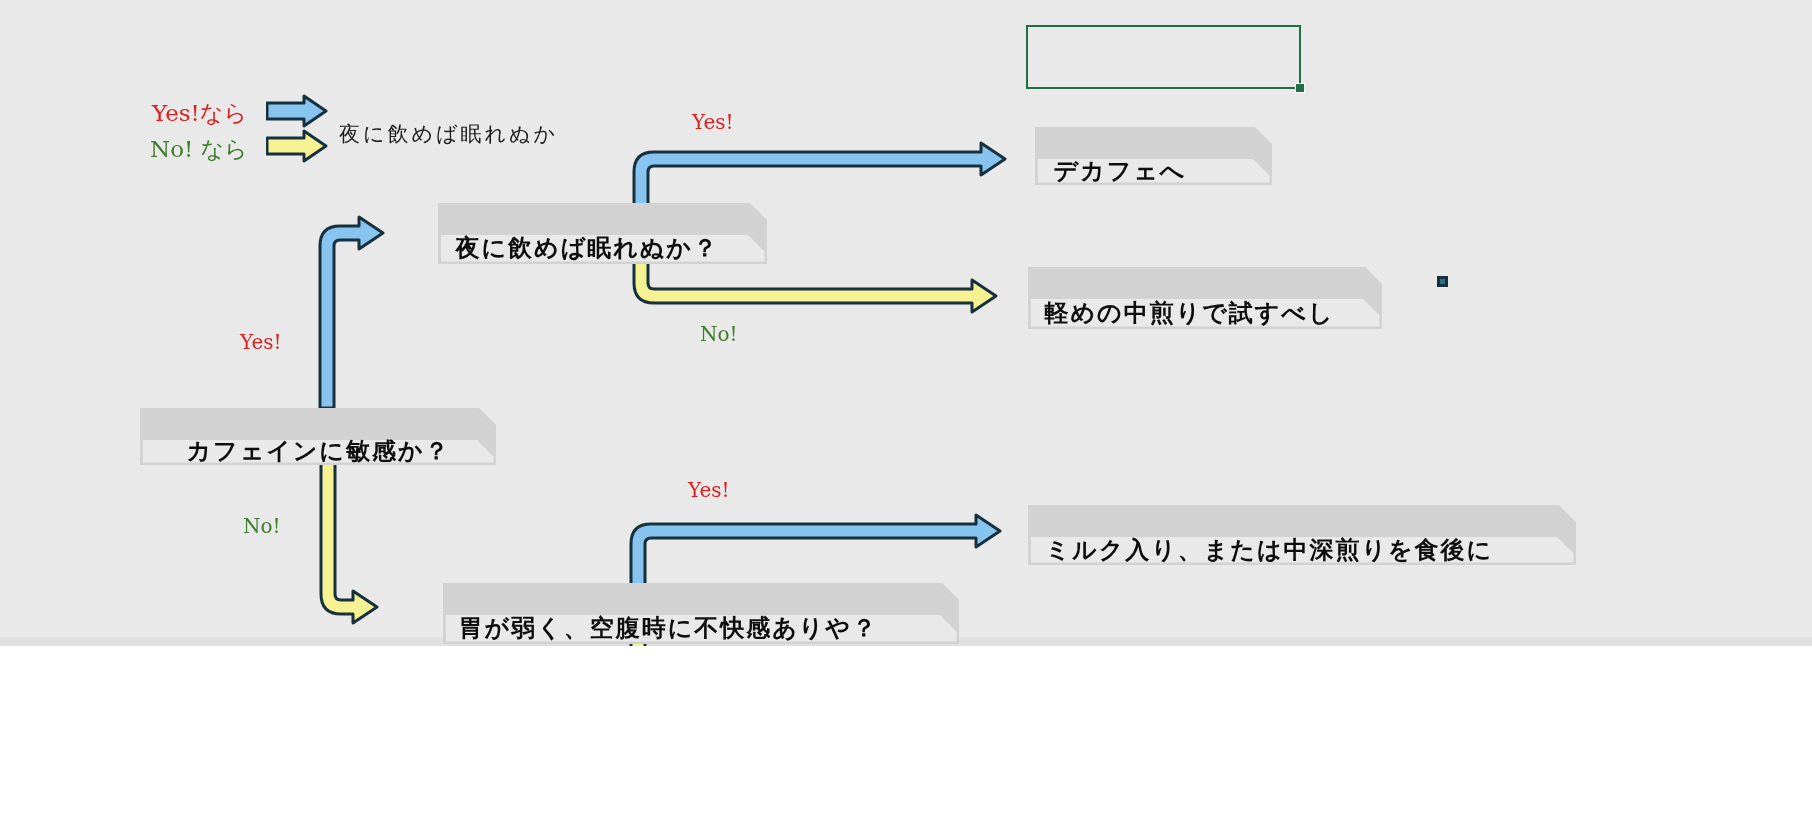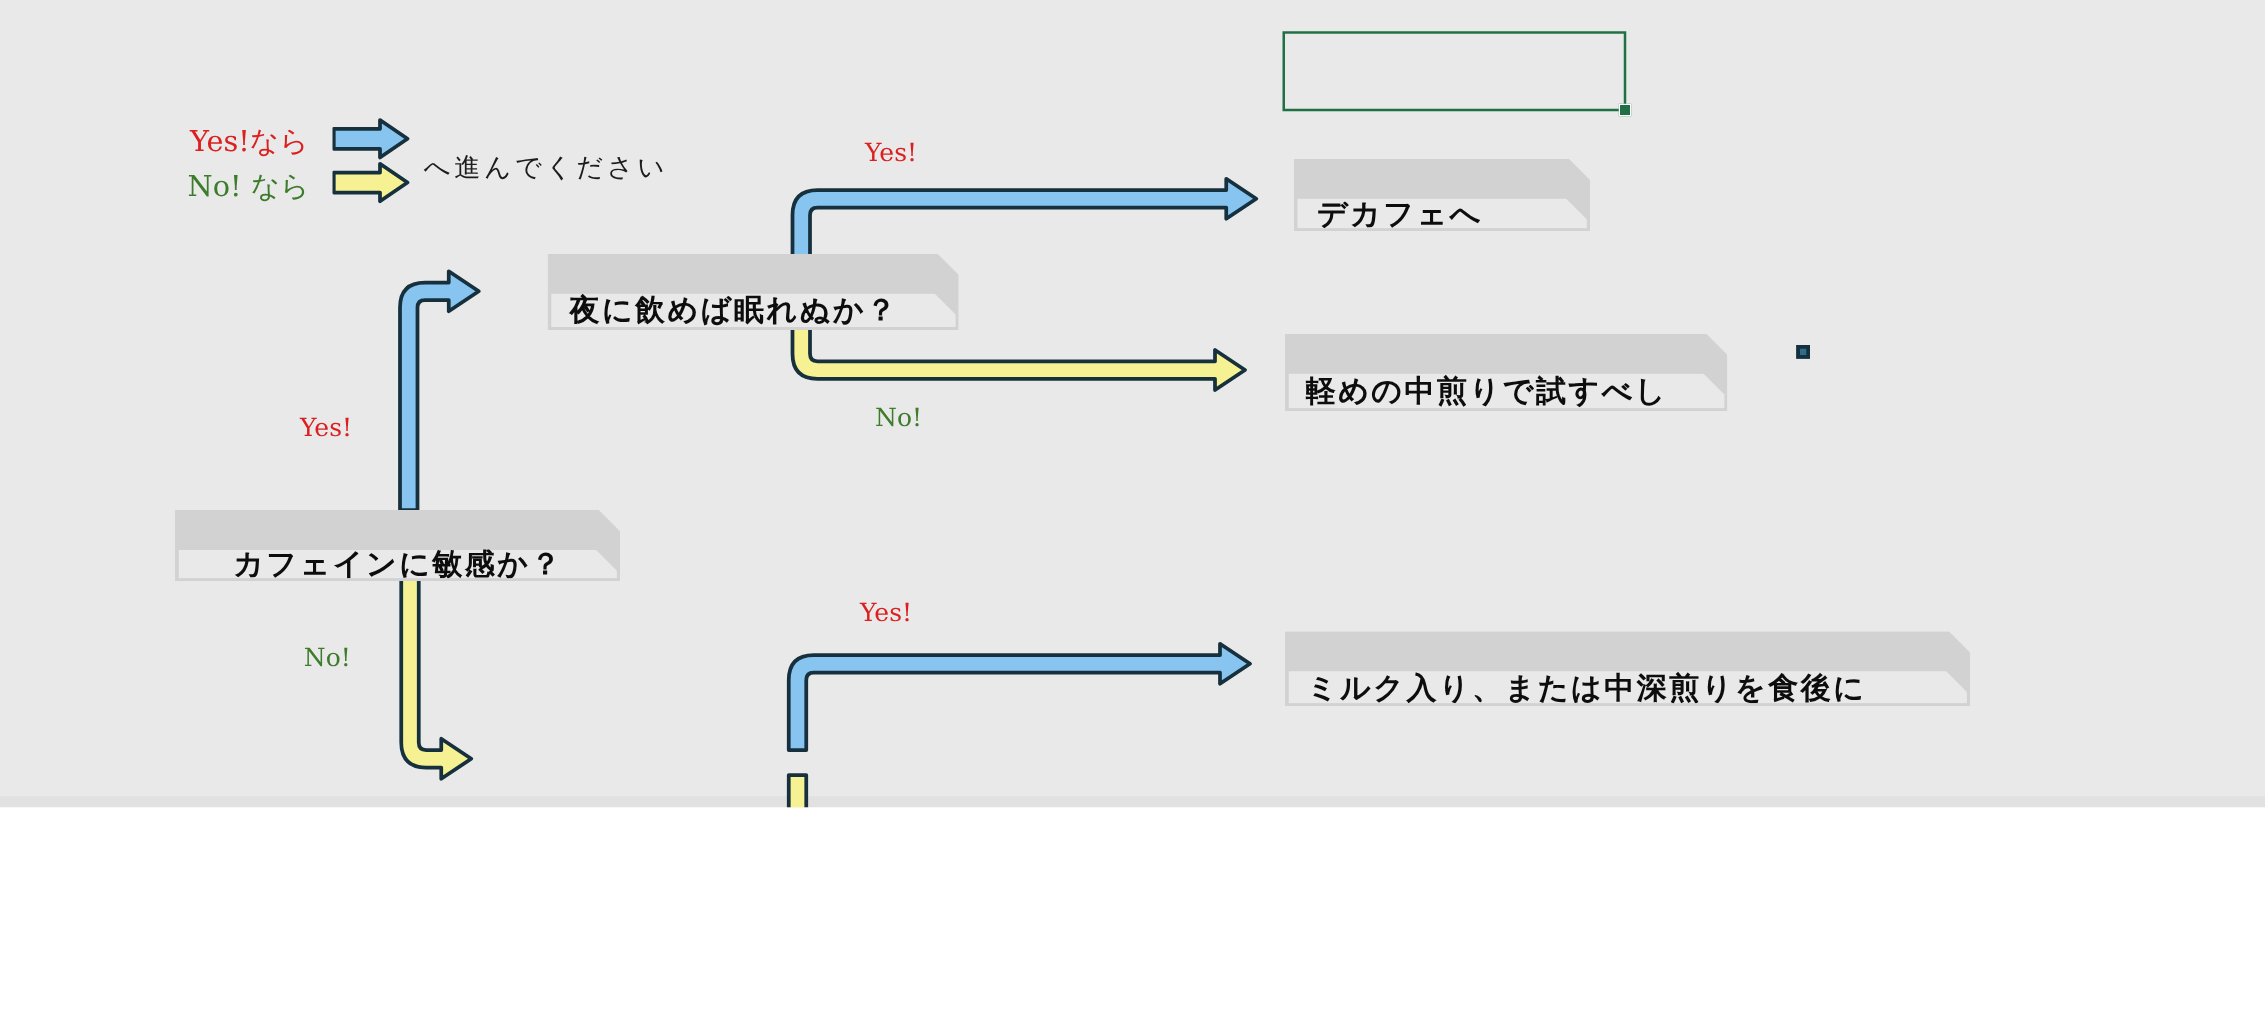--- a/index.html
+++ b/index.html
@@ -64,36 +64,41 @@
   </svg>
 
   <span class="legend-text red" style="left:152px; top:98px;">Yes!なら</span>
   <svg class="legend-arrow" style="left:266px; top:94px;" width="62" height="34" viewBox="0 0 62 34">
     <polygon points="1,9 38,9 38,2 60,17 38,32 38,25 1,25" fill="var(--arrow_blue)" stroke="var(--arrow_outline)" stroke-width="3" stroke-linejoin="round"></polygon>
   </svg>
   <span class="legend-text green" style="left:150px; top:134px;">No! なら</span>
   <svg class="legend-arrow" style="left:266px; top:129px;" width="62" height="34" viewBox="0 0 62 34">
     <polygon points="1,9 38,9 38,2 60,17 38,32 38,25 1,25" fill="var(--arrow_yellow)" stroke="var(--arrow_outline)" stroke-width="3" stroke-linejoin="round"></polygon>
   </svg>
-  <span class="legend-instruction" style="left:339px; top:120px;">へ進んでください</span>
+  <span class="legend-instruction" style="left:339px; top:120px;">夜に飲めば眠れぬか</span>
 
   <div class="sel-cell">
     <div class="fill-handle"></div>
   </div>
 
   <div class="shape-handle"></div>
 
   <div class="box" style="left:140px; top:408px; width:356px; height:57px;">
     <div class="box-inner" style="padding-left:44px;">
       <span>カフェインに敏感か？</span>
     </div>
   </div>
   <div class="box" style="left:438px; top:203px; width:329px; height:61px;">
     <div class="box-inner" style="padding-left:15px;">
       <span>夜に飲めば眠れぬか？</span>
+    </div>
+  </div>
+  <div class="box" style="left:443px; top:583px; width:516px; height:61px;">
+    <div class="box-inner" style="padding-left:13px;">
+      <span>胃が弱く、空腹時に不快感ありや？</span>
     </div>
   </div>
 
   <div class="box" style="left:1035px; top:127px; width:237px; height:58px;">
     <div class="box-inner" style="padding-left:16px;">
       <span>デカフェへ</span>
     </div>
   </div>
   <div class="box" style="left:1028px; top:267px; width:354px; height:62px;">
     <div class="box-inner" style="padding-left:14px;">

